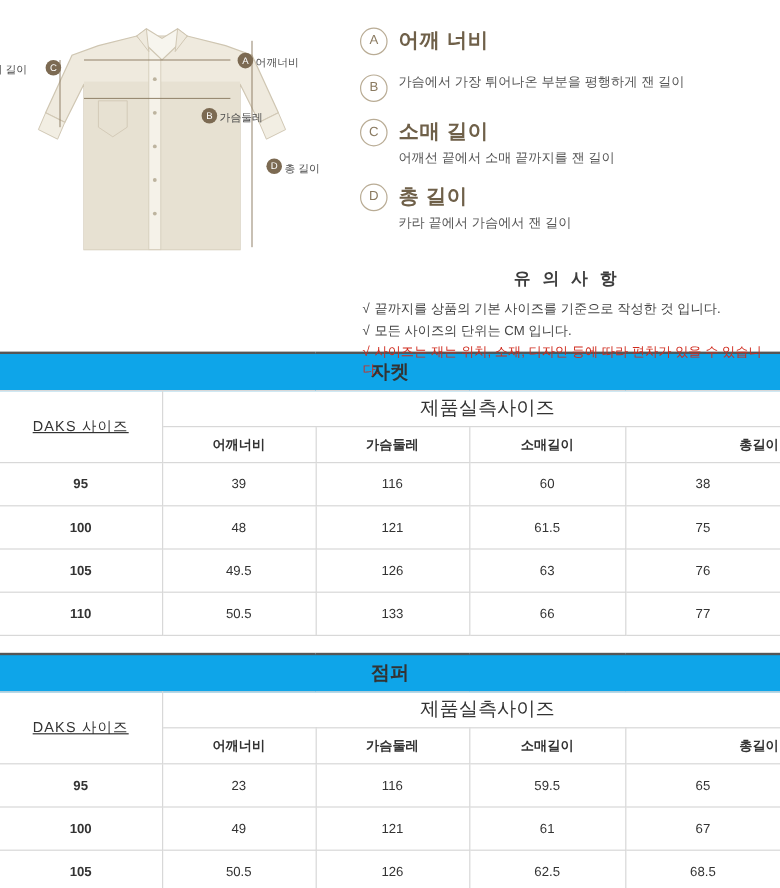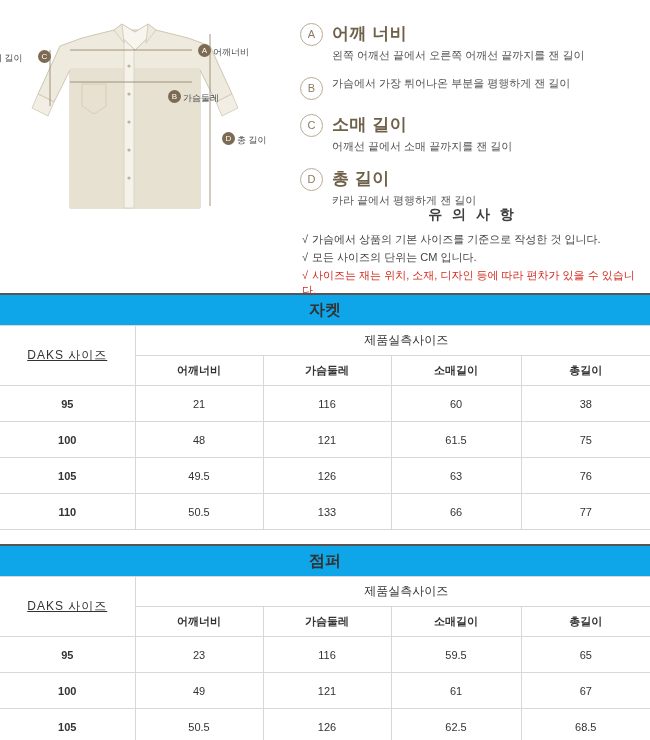--- a/index.html
+++ b/index.html
@@ -98,21 +98,21 @@
   .legend-desc {
     font-size: 11px;
     color: #555555;
     margin: 0;
   }
 
   
   .notice {
     position: absolute;
     left: 300px;
-    top: 206px;
+    top: 224px;
     width: 345px;
   }
   .notice-title {
     font-size: 14px;
     font-weight: bold;
     color: #3d3d3d;
     text-align: center;
     letter-spacing: 3px;
     margin: 0 0 8px 0;
   }
@@ -156,29 +156,29 @@
   }
   tr.group-row th.daks {
     height: 55px;
     font-size: 12px;
     letter-spacing: 1px;
     border-left: none;
     text-decoration: underline;
   }
   tr.group-row th.group {
     height: 27px;
-    font-size: 12px;
+    font-size: 16px;
     padding-left: 28px;
   }
   tr.sub-row th {
     height: 27px;
     font-size: 11px;
     font-weight: bold;
   }
-  tr.sub-row th:last-child { border-right: none; }
+  tr.sub-row th:last-child { border-right: none; text-align: right; }
   tr.data-row td { height: 33px; }
   tr.data-row td:first-child { border-left: none; font-weight: bold; }
   tr.data-row td:last-child { border-right: none; }
   tr.group-row th.group:last-child { border-right: none; }
   .spacer { height: 14px; width: 650px; }
 </style>
 </head>
 <body>
 
 <div class="page">
@@ -227,49 +227,48 @@
 
       <span class="marker" style="left:222px; top:132px;">D</span>
       <span class="mk-label" style="left:237px; top:134px;">총 길이</span>
     </div>
 
     <div class="legend">
       <div class="legend-row">
         <div class="legend-badge">A</div>
         <div class="legend-text">
           <p class="legend-title">어깨 너비</p>
-          <p class="legend-desc">왼쪽 어깨선 끝에서 오른쪽 어깨선 끝까지를 잰 길이</p>
         </div>
       </div>
       <div class="legend-row">
         <div class="legend-badge">B</div>
         <div class="legend-text">
           <p class="legend-desc">가슴에서 가장 튀어나온 부분을 평행하게 잰 길이</p>
         </div>
       </div>
       <div class="legend-row">
         <div class="legend-badge">C</div>
         <div class="legend-text">
           <p class="legend-title">소매 길이</p>
           <p class="legend-desc">어깨선 끝에서 소매 끝까지를 잰 길이</p>
         </div>
       </div>
       <div class="legend-row">
         <div class="legend-badge">D</div>
         <div class="legend-text">
           <p class="legend-title">총 길이</p>
-          <p class="legend-desc">카라 끝에서 평행하게 잰 길이</p>
+          <p class="legend-desc">카라 끝에서 가슴에서 잰 길이</p>
         </div>
       </div>
     </div>
 
     <div class="notice">
       <p class="notice-title">유 의 사 항</p>
       <p class="notice-line">
-        <span class="tick">√</span><span>가슴에서 상품의 기본 사이즈를 기준으로 작성한 것 입니다.</span>
+        <span class="tick">√</span><span>끝까지를 상품의 기본 사이즈를 기준으로 작성한 것 입니다.</span>
       </p>
       <p class="notice-line">
         <span class="tick">√</span><span>모든 사이즈의 단위는 CM 입니다.</span>
       </p>
       <p class="notice-line red">
         <span class="tick">√</span><span>사이즈는 재는 위치, 소재, 디자인 등에 따라 편차가 있을 수 있습니다.</span>
       </p>
     </div>
   </div>
 
@@ -291,21 +290,21 @@
           <th class="group" colspan="4">제품실측사이즈</th>
         </tr>
         <tr class="sub-row">
           <th>어깨너비</th>
           <th>가슴둘레</th>
           <th>소매길이</th>
           <th>총길이</th>
         </tr>
         <tr class="data-row">
           <td>95</td>
-          <td>21</td>
+          <td>39</td>
           <td>116</td>
           <td>60</td>
           <td>38</td>
         </tr>
         <tr class="data-row">
           <td>100</td>
           <td>48</td>
           <td>121</td>
           <td>61.5</td>
           <td>75</td>

